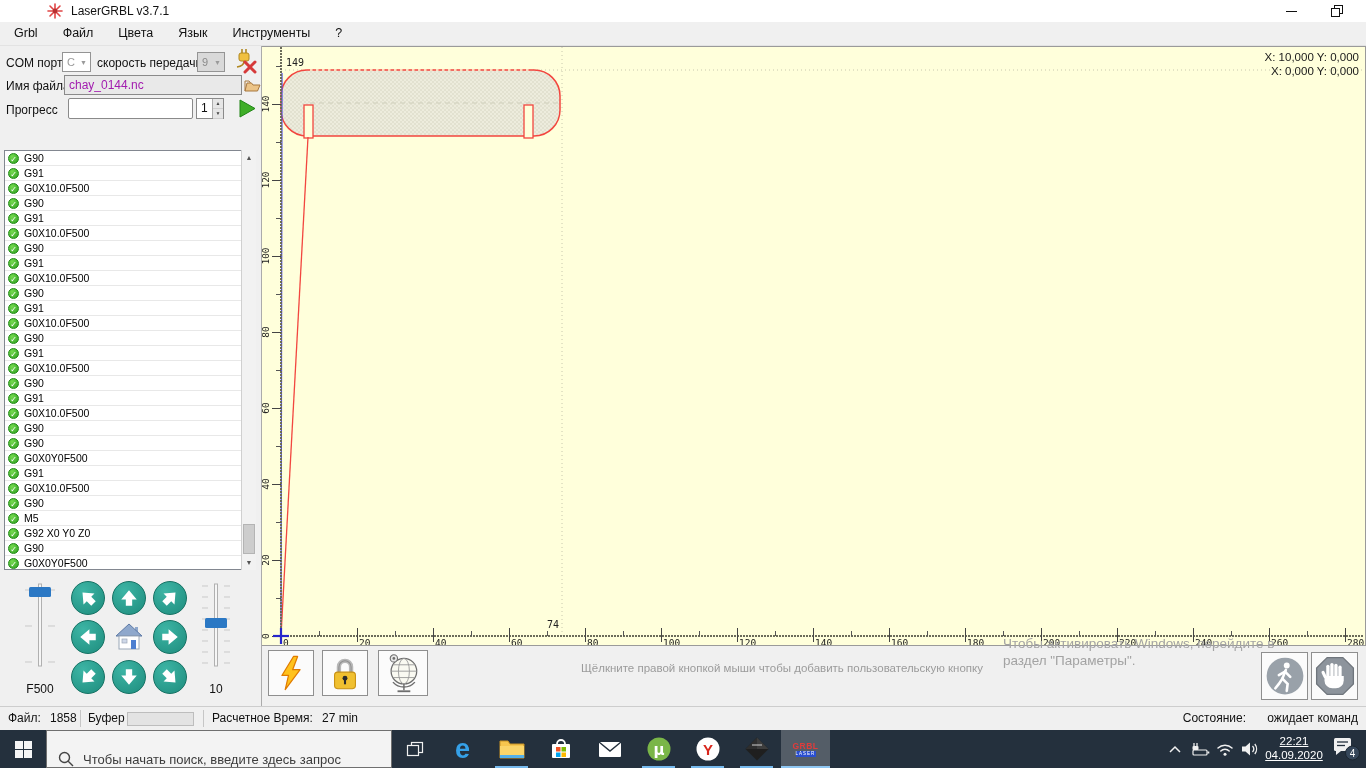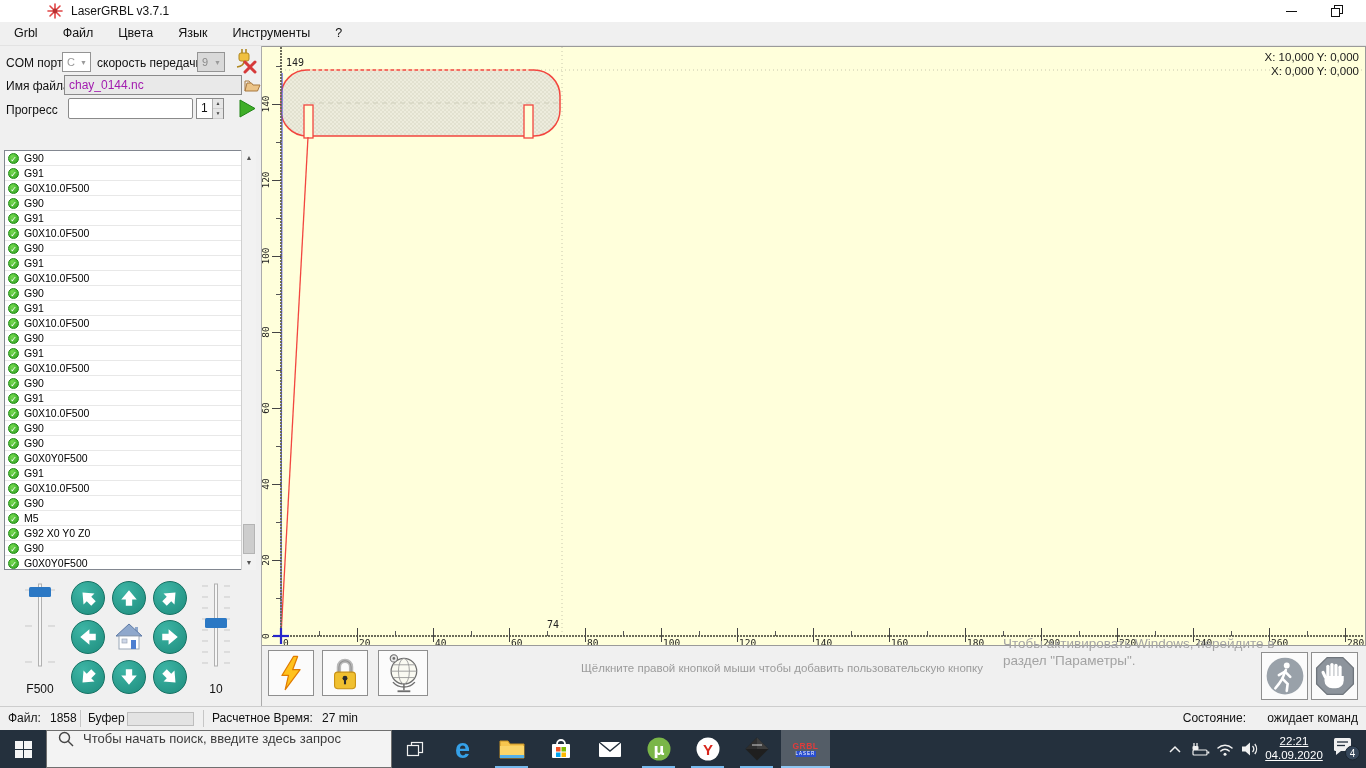--- a/index.html
+++ b/index.html
@@ -94,21 +94,21 @@
     pointer-events:none; }
   .watermark .w1 { font-size:21px; line-height:24px; }
   .watermark .w2 { font-size:13.5px; line-height:17px; margin-top:6px; }
   .watermark .w3 { font-size:13.5px; line-height:17px; }
 
   
   .taskbar { position:absolute; left:0; top:730px; width:1366px; height:38px; background:#24303d;
     display:flex; align-items:stretch; z-index:20; }
   .tb-cell { width:46px; display:flex; align-items:center; justify-content:center; position:relative; }
   .tb-search { width:346px; background:#f3f3f3; border:1px solid #6f6f6f; display:flex;
-    align-items:flex-start; }
+    align-items:flex-end; }
   .tb-search input { border:none; background:transparent; outline:none; font-size:13px; color:#333;
     width:290px; font-family:"Liberation Sans",sans-serif; }
   .tb-search input::placeholder { color:#3c3c3c; }
   .tb-app { width:49px; display:flex; align-items:center; justify-content:center; position:relative; }
   .tb-app.running::after { content:""; position:absolute; left:8px; right:8px; bottom:0; height:2px;
     background:#76b9ed; }
   .tb-app.active { background:rgba(255,255,255,0.22); }
   .tb-app.active::after { content:""; position:absolute; left:0; right:0; bottom:0; height:2px;
     background:#8ec6f2; }
   .tb-tray { margin-left:auto; display:flex; align-items:center; }

